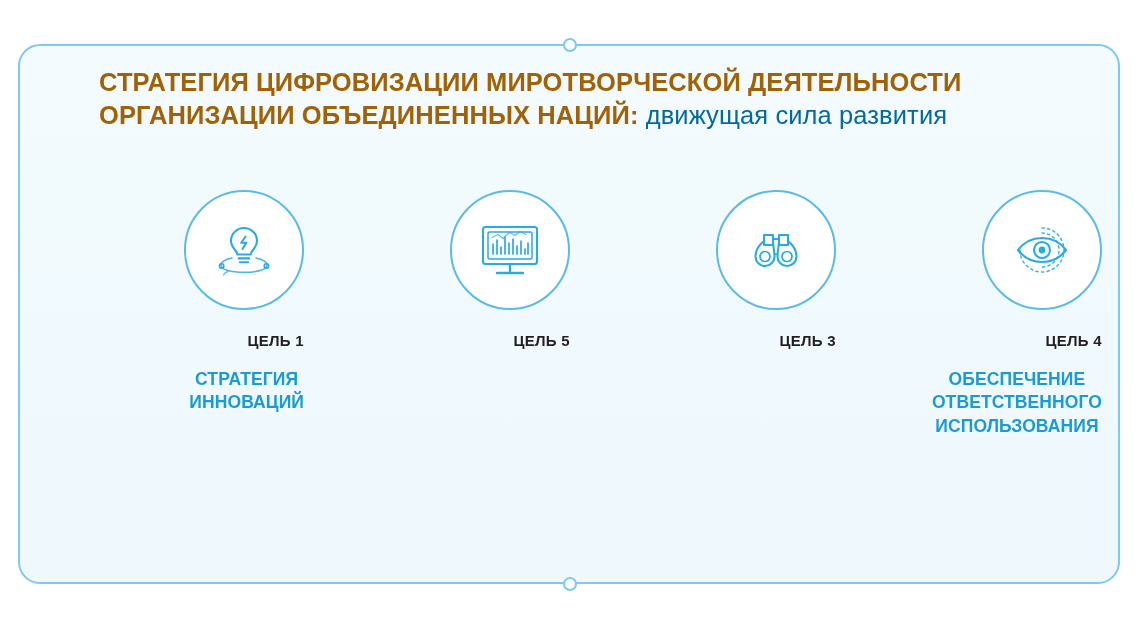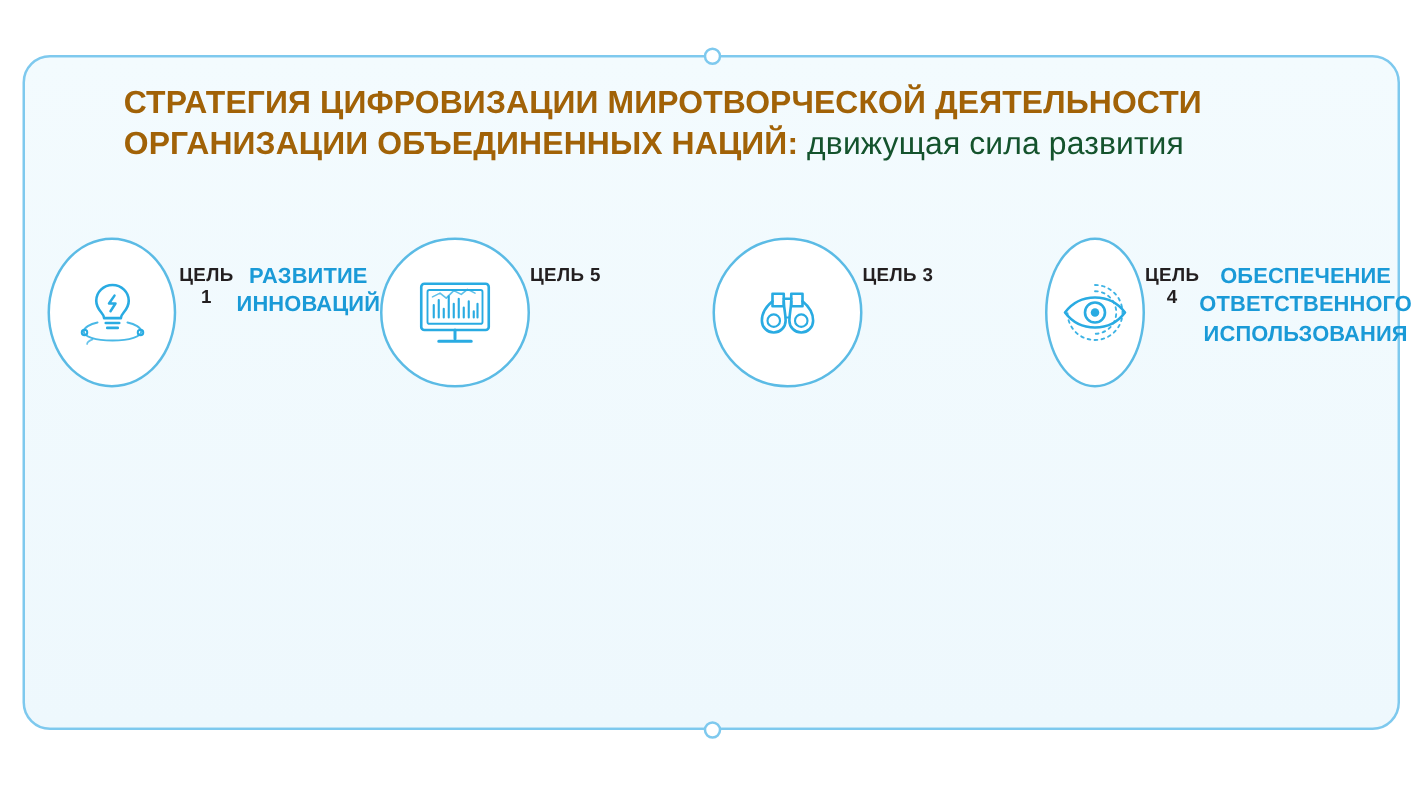--- a/index.html
+++ b/index.html
@@ -61,39 +61,39 @@
     width: 940px;
     line-height: 1.28;
     font-size: 25.5px;
     font-weight: bold;
     letter-spacing: 0.1px;
   }
   .title-strong {
     color: #a16207;
   }
   .title-rest {
-    color: #14532d;
+    color: #0369a1;
     font-weight: normal;
   }
 
   
   .columns {
     position: absolute;
     left: 38px;
     top: 190px;
     width: 1064px;
     height: 360px;
     display: flex;
     justify-content: flex-start;
   }
   .col {
     width: 266px;
     display: flex;
-    flex-direction: row;
-    align-items: flex-start;
+    flex-direction: column;
+    align-items: flex-end;
   }
 
   .icon-circle {
     width: 120px;
     height: 120px;
     border-radius: 50%;
     border: 2px solid #5bbbe5;
     background: #ffffff;
     display: flex;
     align-items: center;
@@ -147,21 +147,21 @@
           <path d="M36 14c-7.2 0-13 5.6-13 12.6 0 4.6 2.3 7.4 4.2 9.6 1.3 1.5 2.1 2.7 2.1 4.3h13.4c0-1.6.8-2.8 2.1-4.3 1.9-2.2 4.2-5 4.2-9.6C49 19.6 43.2 14 36 14z"></path>
           <path d="M30.6 44.4h10.8M31.8 48.3h8.4"></path>
           <path d="M37.6 22.5l-4.4 6.3h5.2l-4 6.2" stroke-width="2"></path>
           <path d="M24 44c-6 1.2-11 4-11 7.2 0 4 8.9 7.2 23 7.2s23-3.2 23-7.2c0-3.2-5-6-11-7.2" stroke-width="1.6" opacity="0.85"></path>
           <circle cx="13.6" cy="52" r="2.2" stroke-width="1.6"></circle>
           <circle cx="58.4" cy="52" r="2.2" stroke-width="1.6"></circle>
           <path d="M20 57.5c-2.6 1.1-4.3 2.4-4.3 3.6" stroke-width="1.4" opacity="0.7"></path>
         </svg>
       </div>
       <div class="goal-label">ЦЕЛЬ 1</div>
-      <div class="goal-text">РАЗВИТИЕ
+      <div class="goal-text">СТРАТЕГИЯ
 ИННОВАЦИЙ</div>
     </div>
 
     <div class="col">
       <div class="icon-circle">
         <svg width="74" height="74" viewBox="0 0 74 74" fill="none" stroke="#29abe2" stroke-width="2.1" stroke-linecap="round" stroke-linejoin="round">
           <rect x="10" y="14" width="54" height="37" rx="2.5"></rect>
           <rect x="15" y="19" width="44" height="27" rx="1.5" stroke-width="1.5"></rect>
           <path d="M37 51v7M24 60h26" stroke-width="2.4"></path>
           <g stroke-width="1.7">

